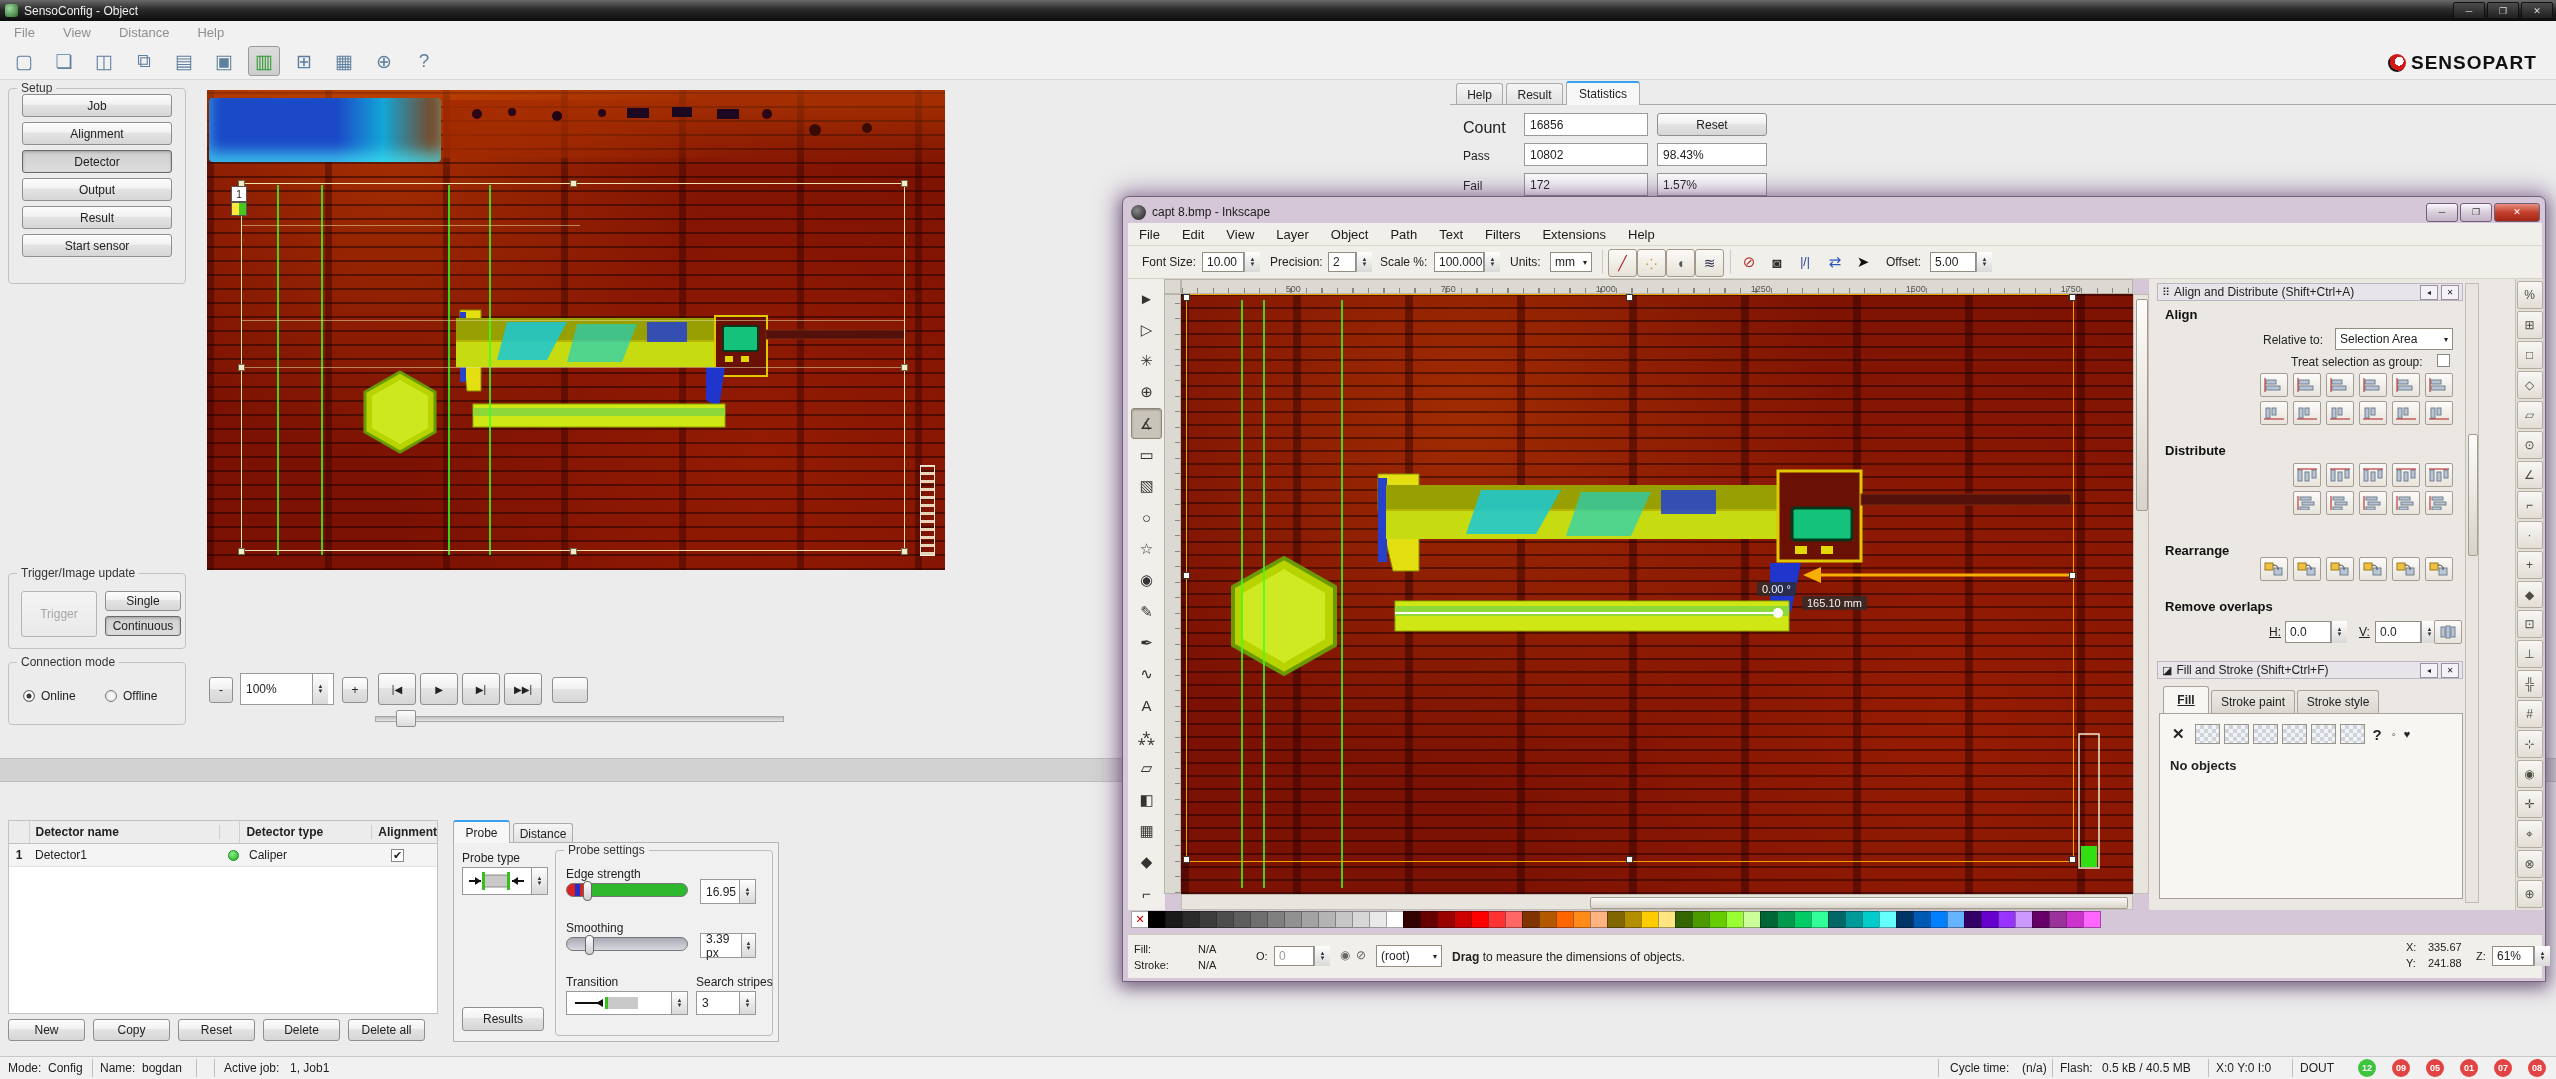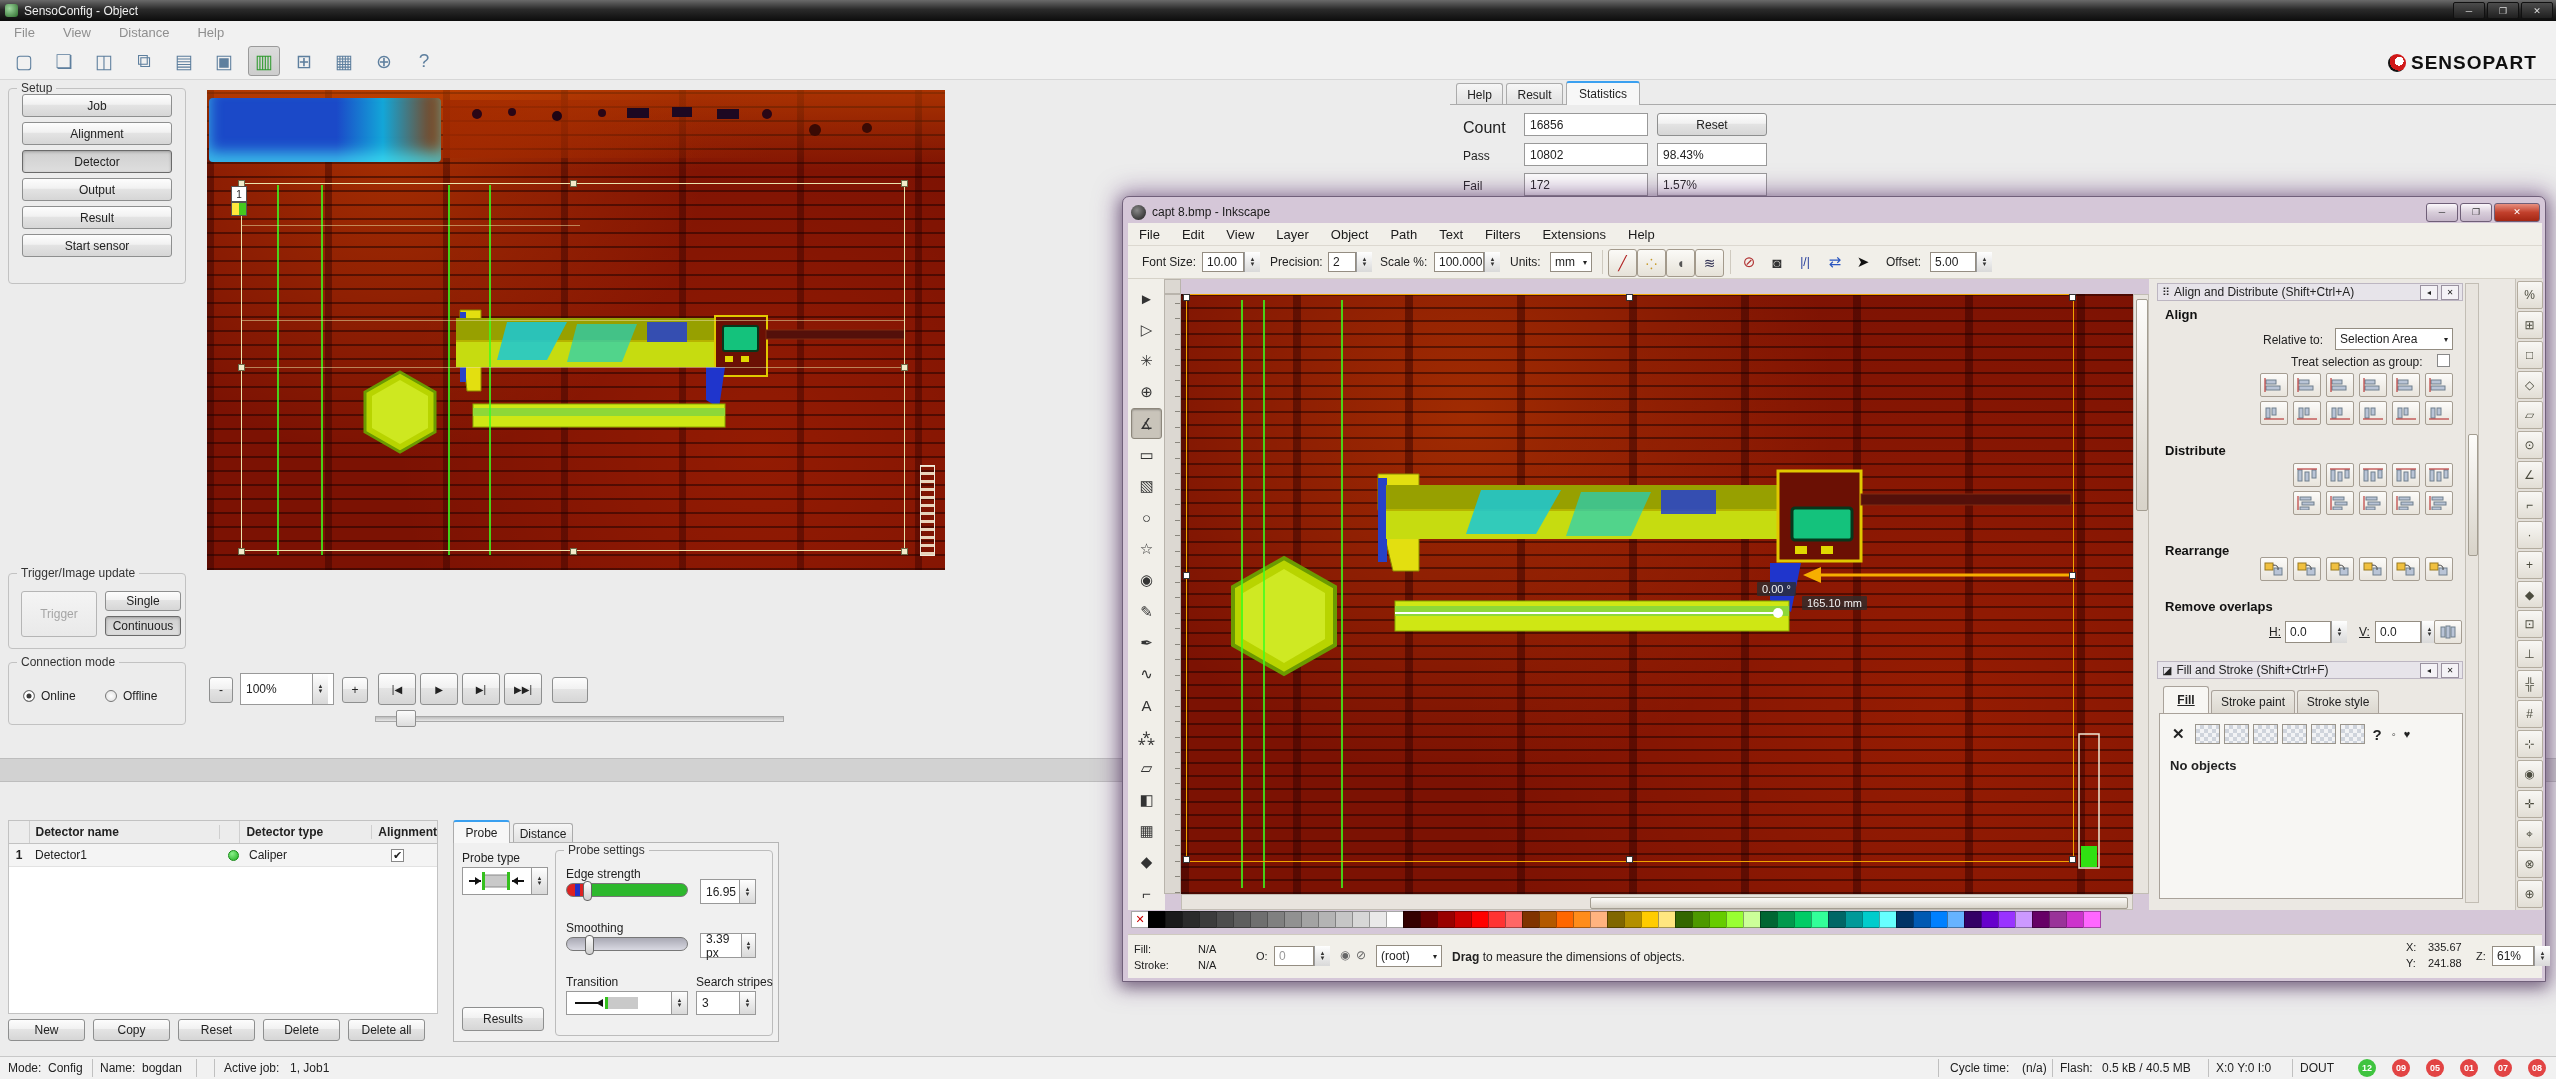--- a/index.html
+++ b/index.html
@@ -502,20 +502,24 @@
       <span class="tool">A</span>
       <span class="tool">⁂</span>
       <span class="tool">▱</span>
       <span class="tool">◧</span>
       <span class="tool">▦</span>
       <span class="tool">◆</span>
       <span class="tool">⌐</span>
     </div>
 
   <div class="ruler" style="left:41px;top:82px;width:17px;height:15px;"></div>
+  <div id="ruler-top" class="ruler" style="left:58px;top:82px;width:952px;height:15px;white-space:nowrap;overflow:hidden;">
+    <span style="display:inline-block;width:100px;"></span>
+    <span style="display:inline-block;"><span class="rnum">500</span><span class="rnum">750</span><span class="rnum">1000</span><span class="rnum">1250</span><span class="rnum">1500</span><span class="rnum">1750</span></span>
+  </div>
   <div id="ruler-left" class="ruler" style="left:41px;top:97px;width:17px;height:600px;"></div>
 
   <div id="canvas" class="thermal abs" style="background-image:
          repeating-linear-gradient(0deg, rgba(25,0,0,.5) 0 2px, rgba(0,0,0,0) 2px 13px),
          repeating-linear-gradient(90deg, rgba(45,0,0,.45) 0 8px, rgba(0,0,0,0) 8px 112px),
          radial-gradient(circle at 30% 20%, rgba(255,110,0,.28), rgba(0,0,0,0) 45%),
          radial-gradient(circle at 80% 70%, rgba(255,70,0,.2), rgba(0,0,0,0) 55%);">
     <svg class="abs" style="left:0;top:0;" width="952" height="600">
 
       <polygon points="103,264 154,293 154,351 103,380 52,351 52,293" fill="#b8d400" stroke="#6b9a00" stroke-width="4"></polygon>

